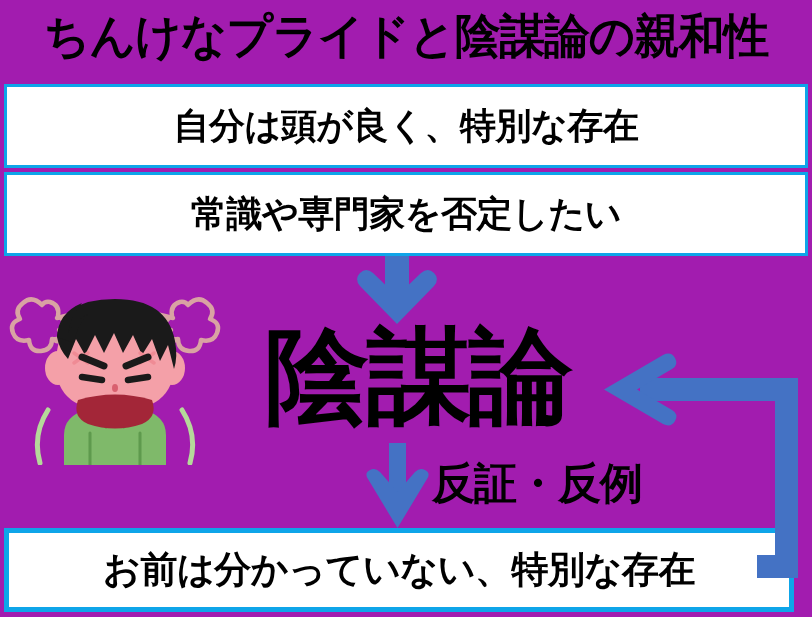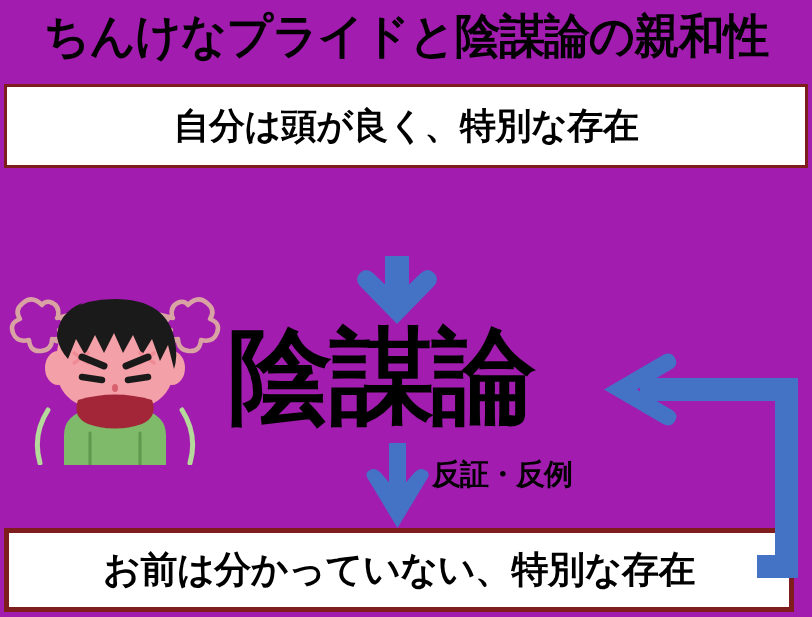--- a/index.html
+++ b/index.html
@@ -35,21 +35,21 @@
     white-space: nowrap;
     transform: scaleX(0.97);
     transform-origin: center center;
   }
 
   
   .box {
     position: absolute;
     box-sizing: border-box;
     background: #ffffff;
-    border: 3px solid #7f1d1d;
+    border: 3px solid #0ea5e9;
     display: flex;
     align-items: center;
     justify-content: center;
   }
   .box-text {
     font-size: 36px;
     font-weight: bold;
     color: #000000;
     white-space: nowrap;
     letter-spacing: -0.5px;
@@ -66,30 +66,31 @@
   #keyword {
     position: absolute;
     left: 228px;
     top: 317px;
     width: 380px;
     height: 118px;
     line-height: 118px;
     font-size: 104px;
     font-weight: bold;
     color: #000000;
+    text-align: center;
     white-space: nowrap;
     letter-spacing: -2px;
   }
 
   
   #refute-label {
     position: absolute;
     left: 432px;
     top: 455px;
-    font-size: 29px;
+    font-size: 43px;
     font-weight: bold;
     color: #000000;
     white-space: nowrap;
     letter-spacing: -1px;
   }
 
   
   .svg-layer {
     position: absolute;
     left: 0;
@@ -112,20 +113,23 @@
 <body>
 
 <div id="page">
 
   <div id="title">ちんけなプライドと陰謀論の親和性</div>
 
   <div class="box" id="box-belief">
     <span class="box-text">自分は頭が良く、特別な存在</span>
   </div>
 
+  <div class="box" id="box-deny">
+    <span class="box-text">常識や専門家を否定したい</span>
+  </div>
 
   <div id="keyword">陰謀論</div>
 
   <div id="refute-label">反証・反例</div>
 
   <div class="box" id="box-retort">
     <span class="box-text">お前は分かっていない、特別な存在</span>
   </div>
 
   <svg class="svg-layer" viewBox="0 0 812 617">

